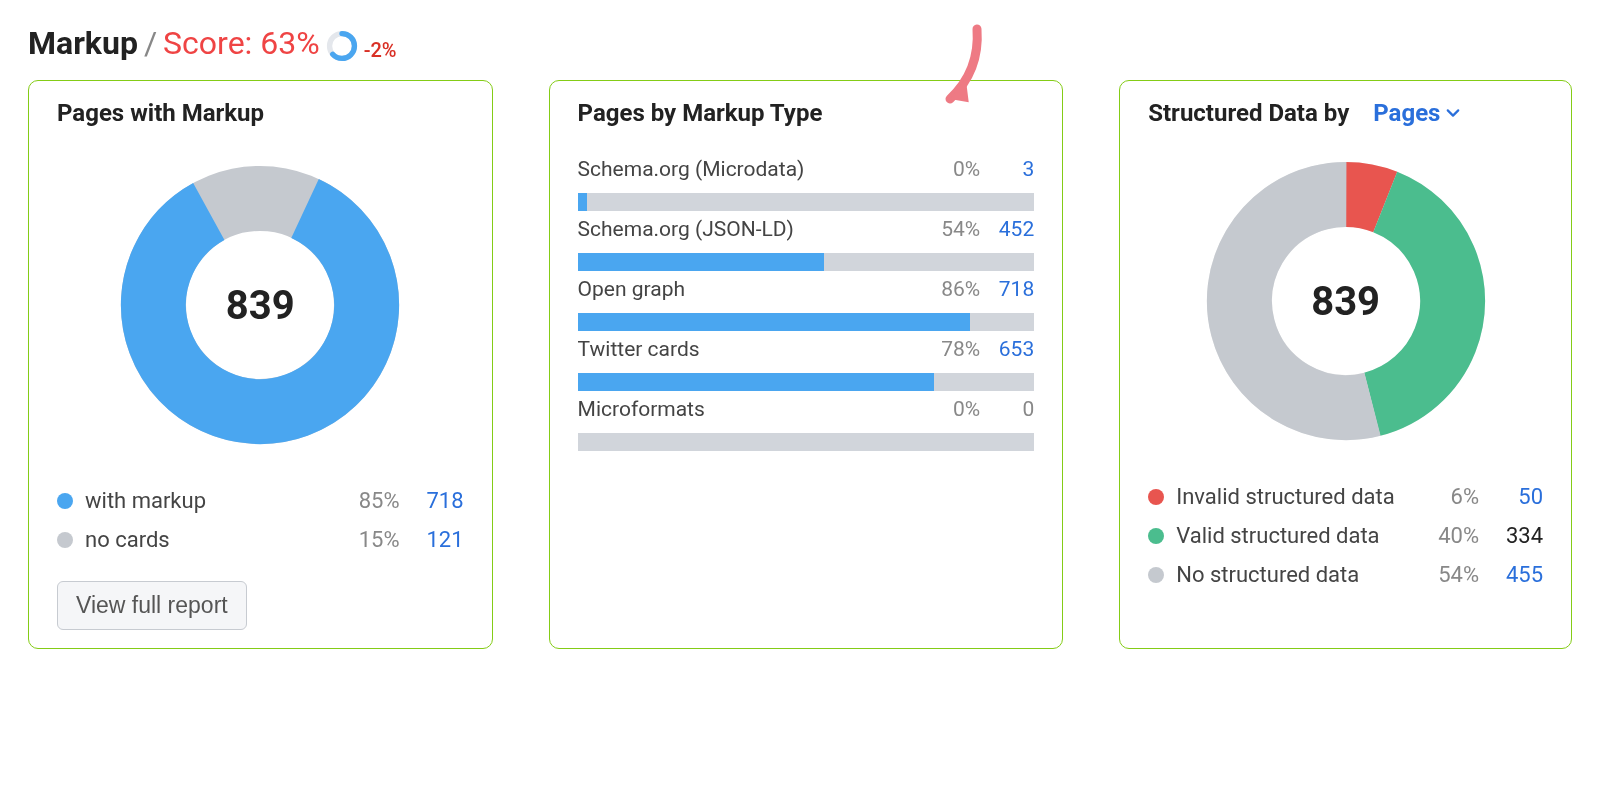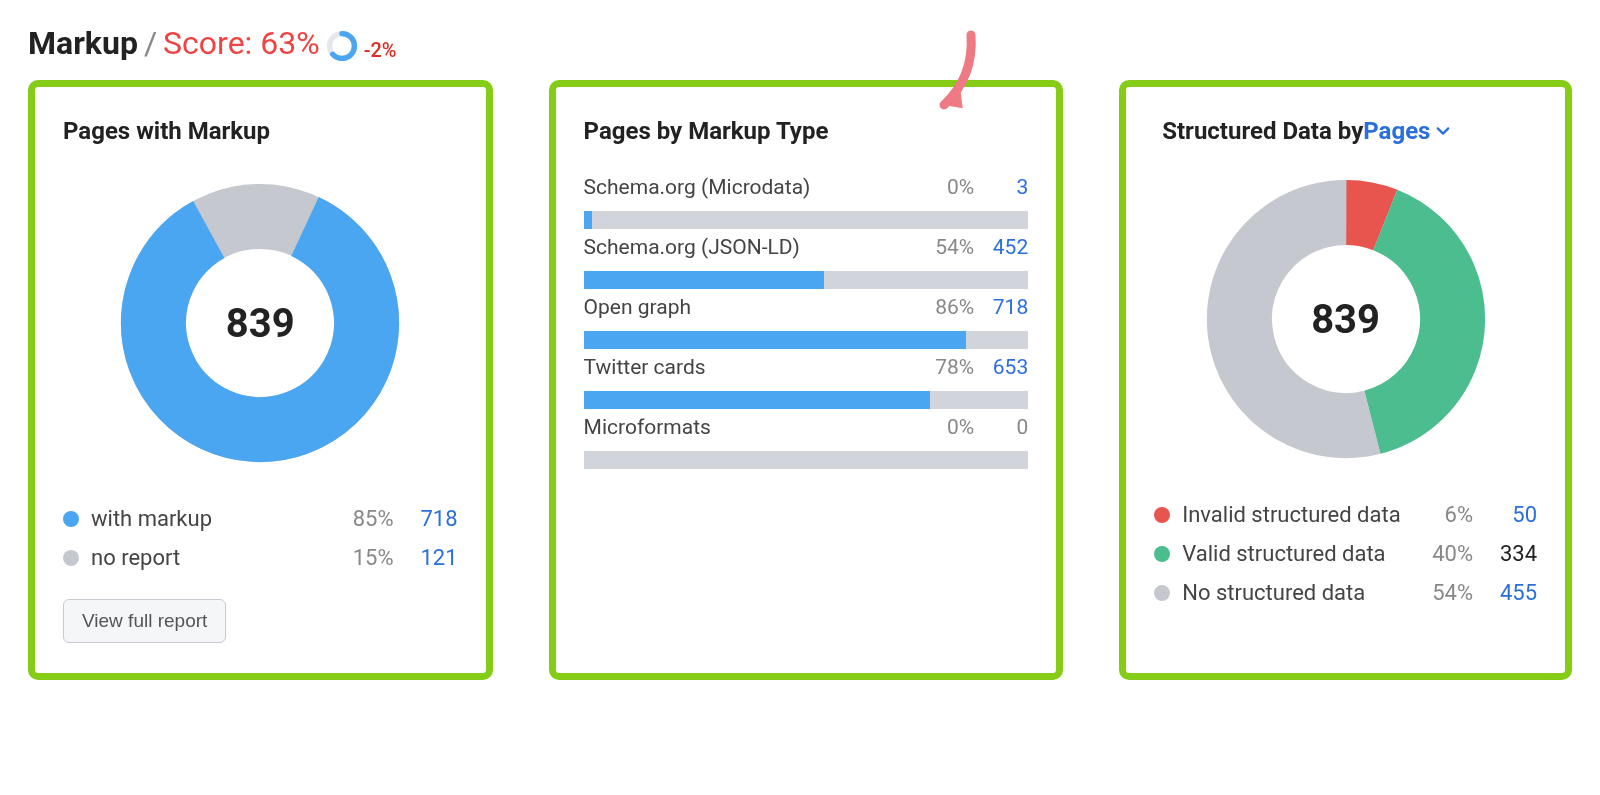--- a/index.html
+++ b/index.html
@@ -41,42 +41,42 @@
     font-size: 20px;
     color: #d93025;
     font-weight: 500;
   }
   .cards {
     display: flex;
     gap: 56px;
     align-items: stretch;
   }
   .card {
-    border: 7px solid #84cc16;
+    border: 1px solid #84cc16;
     border-radius: 10px;
-    padding: 30px 28px;
+    padding: 18px 28px;
     background: #fff;
   }
   .card-left { width: 472px; }
   .card-mid { width: 523px; position: relative; }
   .card-right { width: 460px; }
   .card-title {
     font-size: 24px;
     font-weight: 700;
     color: #222;
     margin: 0 0 30px 0;
   }
   .card-title-right {
     font-size: 24px;
     font-weight: 700;
     color: #222;
-    margin: 0 0 26px 8px;
+    margin: 0 0 26px 0;
     display: flex;
     align-items: flex-end;
-    gap: 0;
+    gap: 24px;
   }
   .dropdown-link {
     color: #2a6fdb;
     font-weight: 700;
     display: inline-flex;
     align-items: center;
     gap: 6px;
     cursor: pointer;
   }
   .chevron {
@@ -139,21 +139,21 @@
     color: #222;
     text-align: right;
   }
   .report-btn {
     margin-top: 22px;
     padding: 10px 18px;
     border: 1px solid #c7cbd1;
     border-radius: 6px;
     background: #f5f6f8;
     color: #555;
-    font-size: 19px;
+    font-size: 23px;
     cursor: pointer;
   }
   
   .bar-item { margin-bottom: 6px; }
   .bar-head {
     display: flex;
     align-items: baseline;
     font-size: 21px;
     margin-bottom: 12px;
   }
@@ -213,21 +213,21 @@
     </div>
     <div id="legend-left">
         <div class="legend-row">
           <span class="swatch" style="background:#4aa6f0"></span>
           <span class="legend-label">with markup</span>
           <span class="legend-pct">85%</span>
           <span class="legend-count">718</span>
         </div>
         <div class="legend-row">
           <span class="swatch" style="background:#c5c9cf"></span>
-          <span class="legend-label">no report</span>
+          <span class="legend-label">no cards</span>
           <span class="legend-pct">15%</span>
           <span class="legend-count">121</span>
         </div>
       </div>
     <button class="report-btn">View full report</button>
   </div>
 
   <div class="card card-mid">
     <svg class="arrow-ann" viewBox="0 0 90 100">
       <path d="M 75 8 Q 78 50 48 78" fill="none" stroke="#ee7a84" stroke-width="9" stroke-linecap="round"></path>

